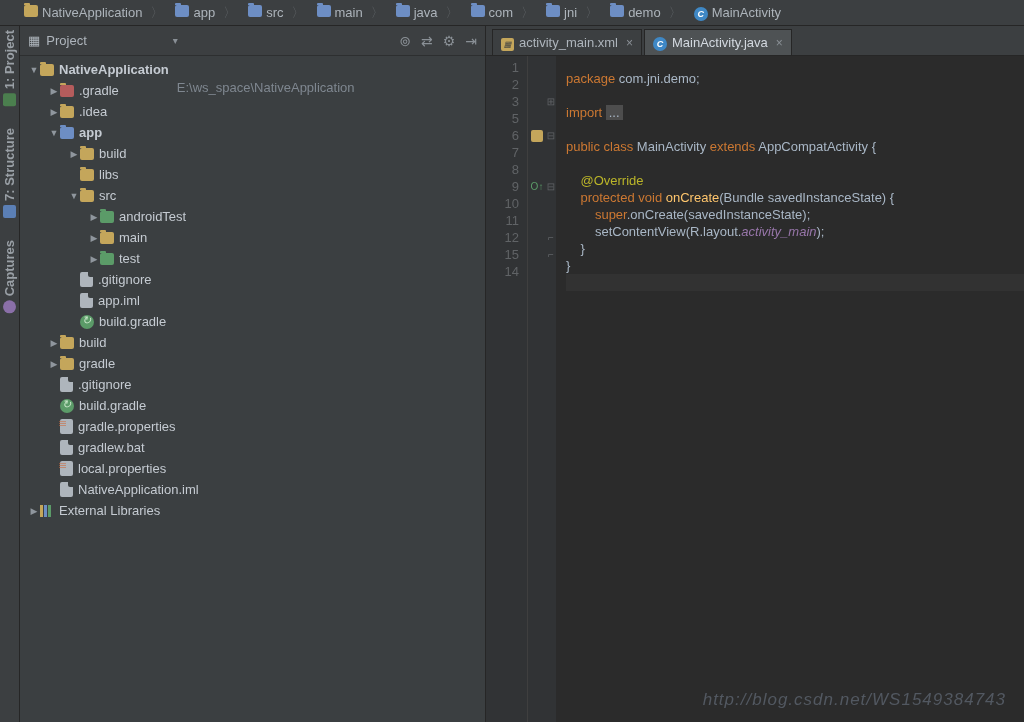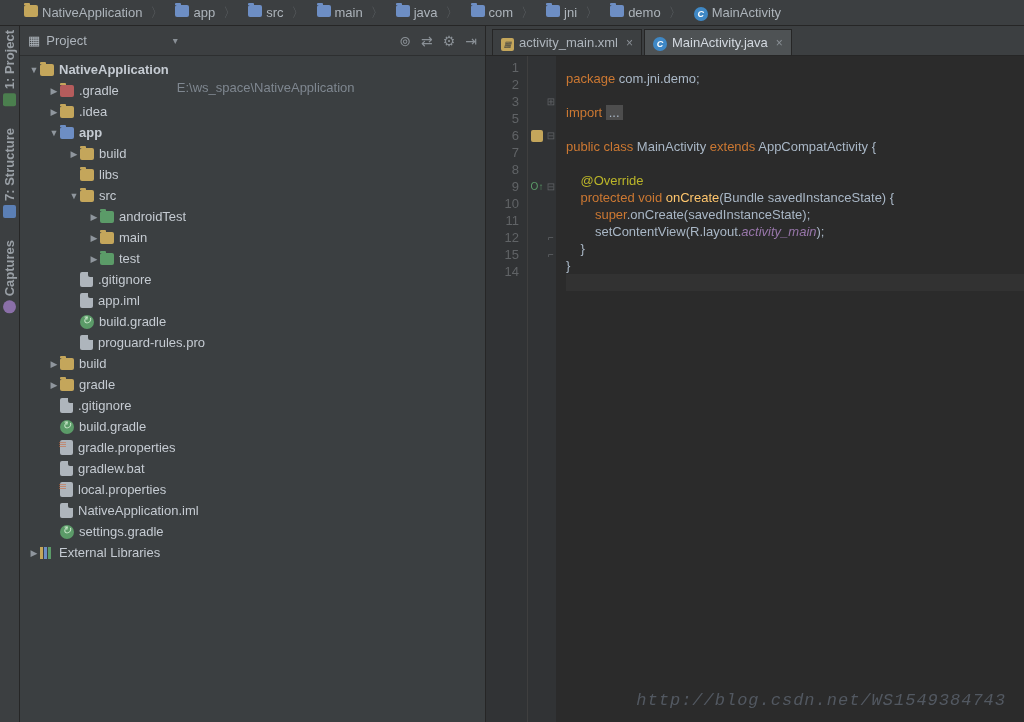--- a/index.html
+++ b/index.html
@@ -56,21 +56,21 @@
 .gicons div { height:17px; display:flex; align-items:center; justify-content:center; }
 .code-body { flex:1; padding:14px 0 0 10px; position:relative; }
 .cline { height:17px; white-space:pre; }
 .hl { background:#323232; }
 .fold { width:10px; background:#313335; padding-top:3px; }
 .fold div { height:17px; color:#606366; font-size:10px; text-align:center; }
 .kw { color:#cc7832; } .ann { color:#bbb529; }
 .mth { color:#ffc66d; } .fld { color:#9876aa; font-style:italic; }
 .txt { color:#a9b7c6; } .box { background:#4d4d4d; padding:0 3px; }
 
-.wm { position:absolute; bottom:12px; right:18px; color:#525861; font-style:italic; font-family:Liberation Mono, monospace; font-size:17px; letter-spacing:1px; pointer-events:none; }
+.wm { position:absolute; bottom:12px; right:18px; color:#525861; font-style:italic; font-family:Liberation Sans, sans-serif; font-size:17px; letter-spacing:1px; pointer-events:none; }
 </style>
 </head>
 <body>
 
 <div class="crumbs" id="crumbs">
     <div class="crumb">
       <span class="ic"><i class="fld-ic"></i></span>
       <span>NativeApplication</span>
       <span class="sep">〉</span>
     </div>
@@ -231,27 +231,20 @@
           </span>
           <span class="lbl">app.iml</span>
         </div>
         <div class="node" style="padding-left: 48px;">
           <span class="arrow none">▶</span>
           <span class="ic">
             <i class="gradle-ic"></i>
           </span>
           <span class="lbl">build.gradle</span>
         </div>
-        <div class="node" style="padding-left: 48px;">
-          <span class="arrow none">▶</span>
-          <span class="ic">
-            <i class="file-ic"></i>
-          </span>
-          <span class="lbl">proguard-rules.pro</span>
-        </div>
         <div class="node" style="padding-left: 28px;">
           <span class="arrow">▶</span>
           <span class="ic">
             <i class="fld-ic"></i>
           </span>
           <span class="lbl">build</span>
         </div>
         <div class="node" style="padding-left: 28px;">
           <span class="arrow">▶</span>
           <span class="ic">
@@ -293,27 +286,20 @@
             <i class="prop-ic"></i>
           </span>
           <span class="lbl">local.properties</span>
         </div>
         <div class="node" style="padding-left: 28px;">
           <span class="arrow none">▶</span>
           <span class="ic">
             <i class="file-ic"></i>
           </span>
           <span class="lbl">NativeApplication.iml</span>
-        </div>
-        <div class="node" style="padding-left: 28px;">
-          <span class="arrow none">▶</span>
-          <span class="ic">
-            <i class="gradle-ic"></i>
-          </span>
-          <span class="lbl">settings.gradle</span>
         </div>
         <div class="node" style="padding-left: 8px;">
           <span class="arrow">▶</span>
           <span class="ic">
             <span class="lib-ic">
               <i></i>
               <i></i>
               <i></i>
             </span>
           </span>

